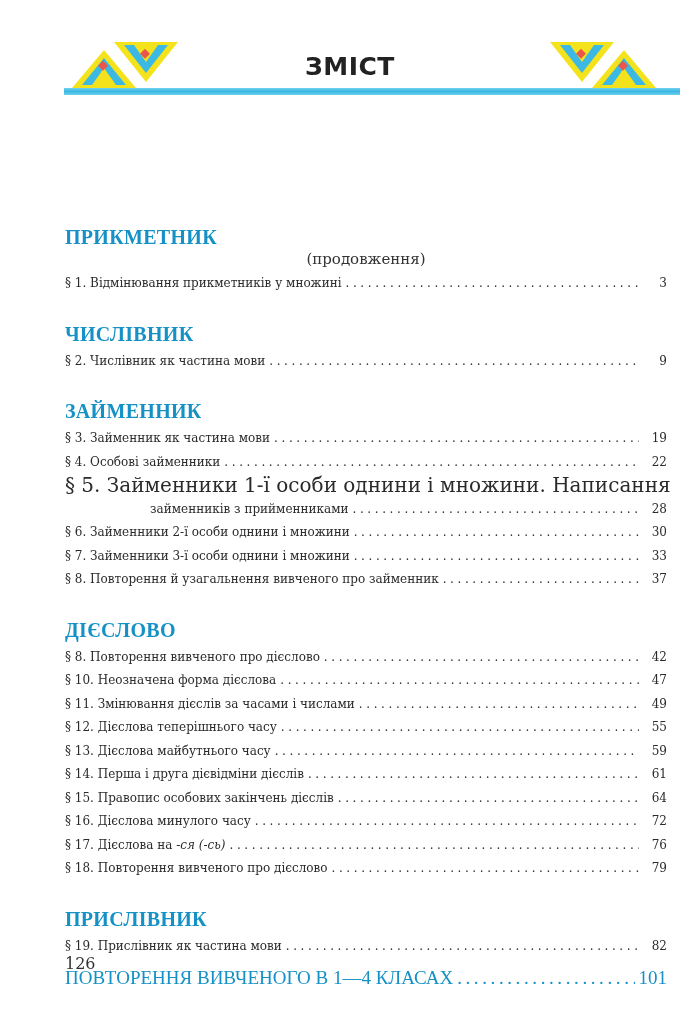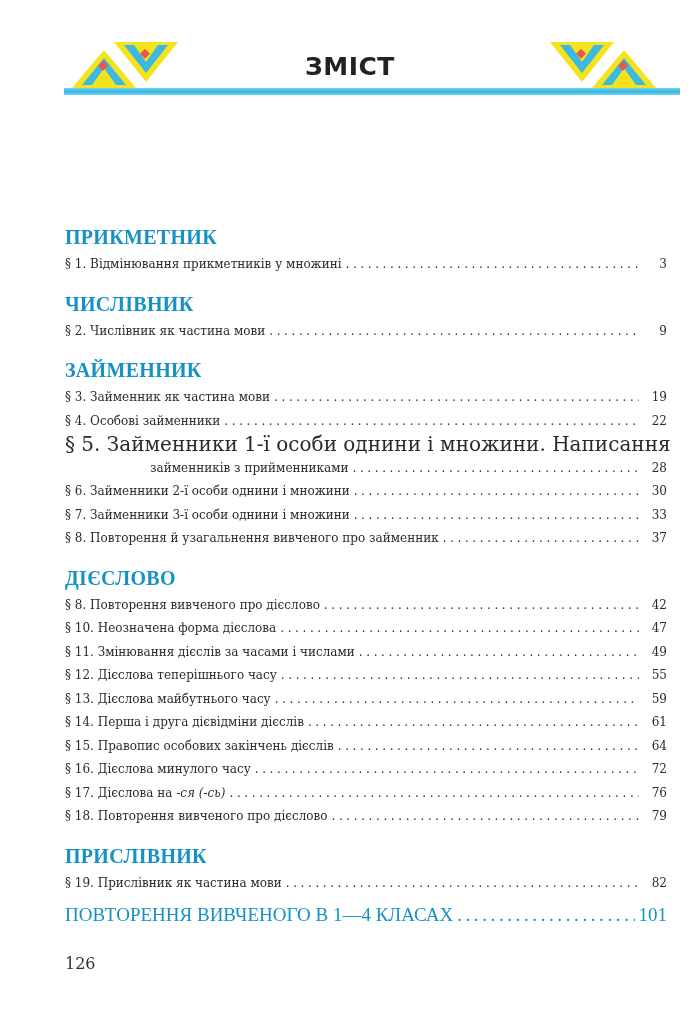--- a/index.html
+++ b/index.html
@@ -42,21 +42,21 @@
   .entry .pg { min-width: 24px; text-align: right; }
   .entry-multi .line1 { font-size: 20px; line-height: 23.5px; white-space: nowrap; text-align: center; }
   .entry-multi .line2 { padding-left: 85px; }
   .it { font-style: italic; }
   .final .txt, .final .dots, .final .pg { color: #1591c6; }
   .final { font-family: "Liberation Serif", "DejaVu Serif", serif; font-size: 19px; }
   .page-num {
     position: absolute; left: 65px; top: 954px; font-size: 16px; color: #333;
     font-family: "DejaVu Serif", serif;
   }
-  .mt-a { margin-top: 16px; }
+  .mt-a { margin-top: 27px; }
   .mt-b { margin-top: 4px; }
 </style>
 </head>
 <body>
 
 <div class="header">
   <svg class="ornament left" width="120" height="50" viewBox="0 0 120 50">
     <polygon points="2,48 34,10 66,48" fill="#f4e31c"></polygon>
     <polygon points="12,45 34,18 56,45" fill="#3bb8e3"></polygon>
     <polygon points="22,45 34,28 46,45" fill="#f4e31c"></polygon>
@@ -76,20 +76,21 @@
     <polygon points="54,45 76,18 98,45" fill="#3bb8e3"></polygon>
     <polygon points="64,45 76,28 88,45" fill="#f4e31c"></polygon>
     <rect x="72" y="22" width="7" height="7" fill="#e8574a" transform="rotate(45 75 25)"></rect>
   </svg>
   <div class="header-line"></div>
 </div>
 
 <div class="toc">
 
   <div class="section-head">ПРИКМЕТНИК</div>
+  <div class="section-sub">(продовження)</div>
   <div class="entry mt-b">
     <span class="txt">§ 1. Відмінювання прикметників у множині</span>
     <span class="dots">....................................................................................................</span>
     <span class="pg">3</span>
   </div>
 
   <div class="section-head mt-a">ЧИСЛІВНИК</div>
   <div class="entry mt-b">
     <span class="txt">§ 2. Числівник як частина мови</span>
     <span class="dots">....................................................................................................</span>

